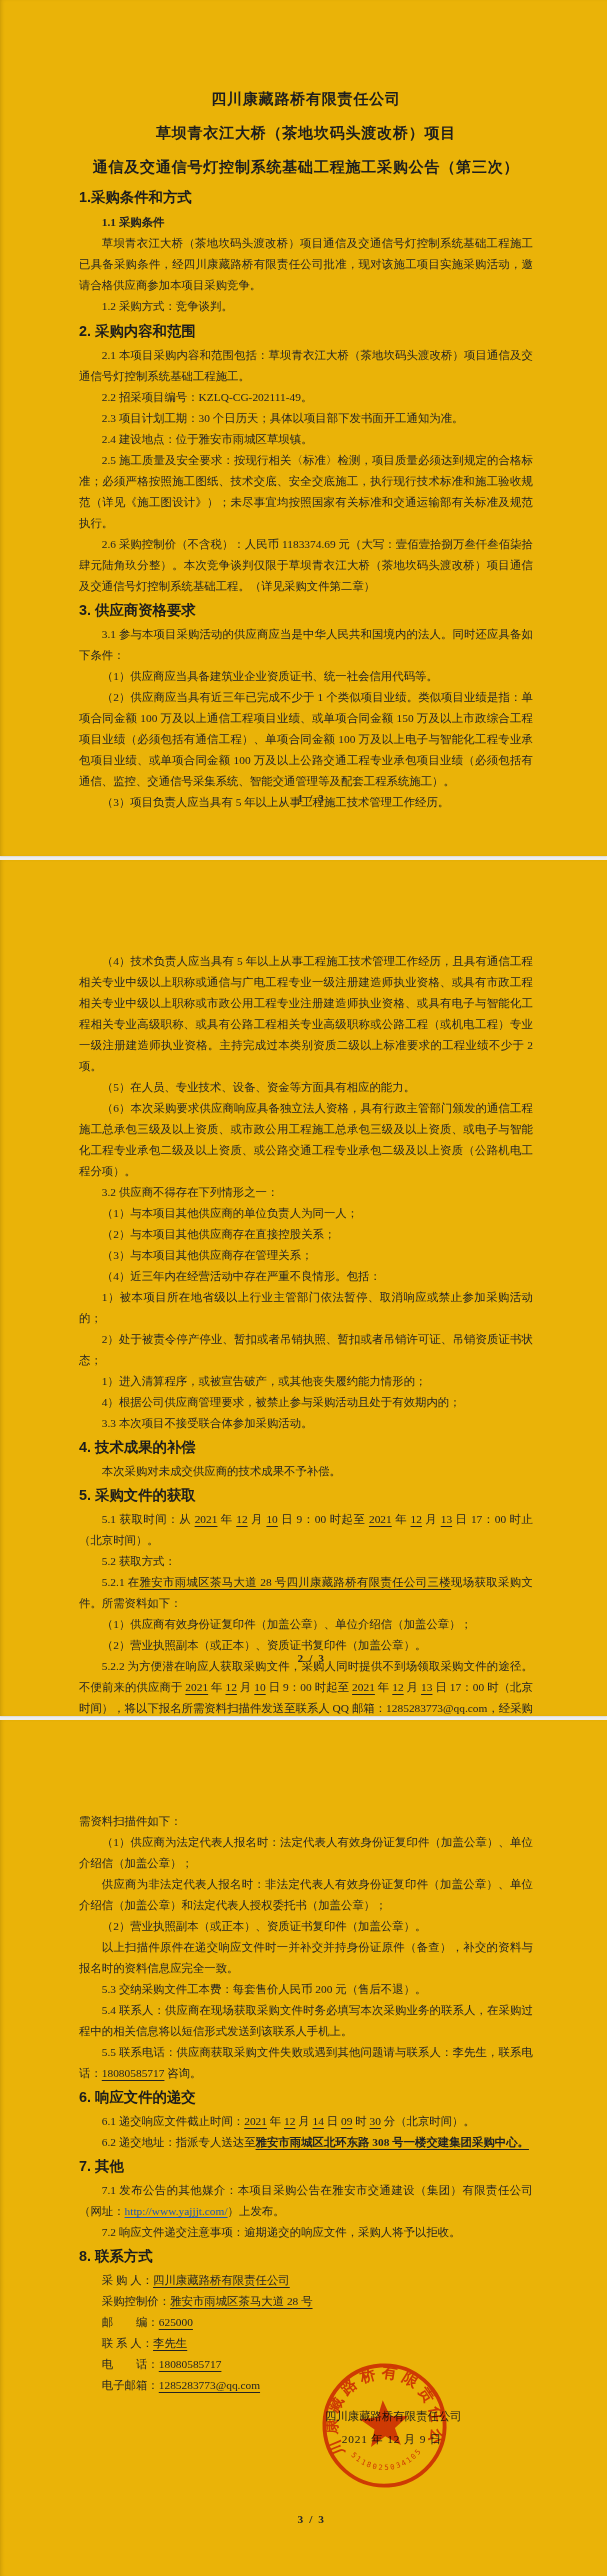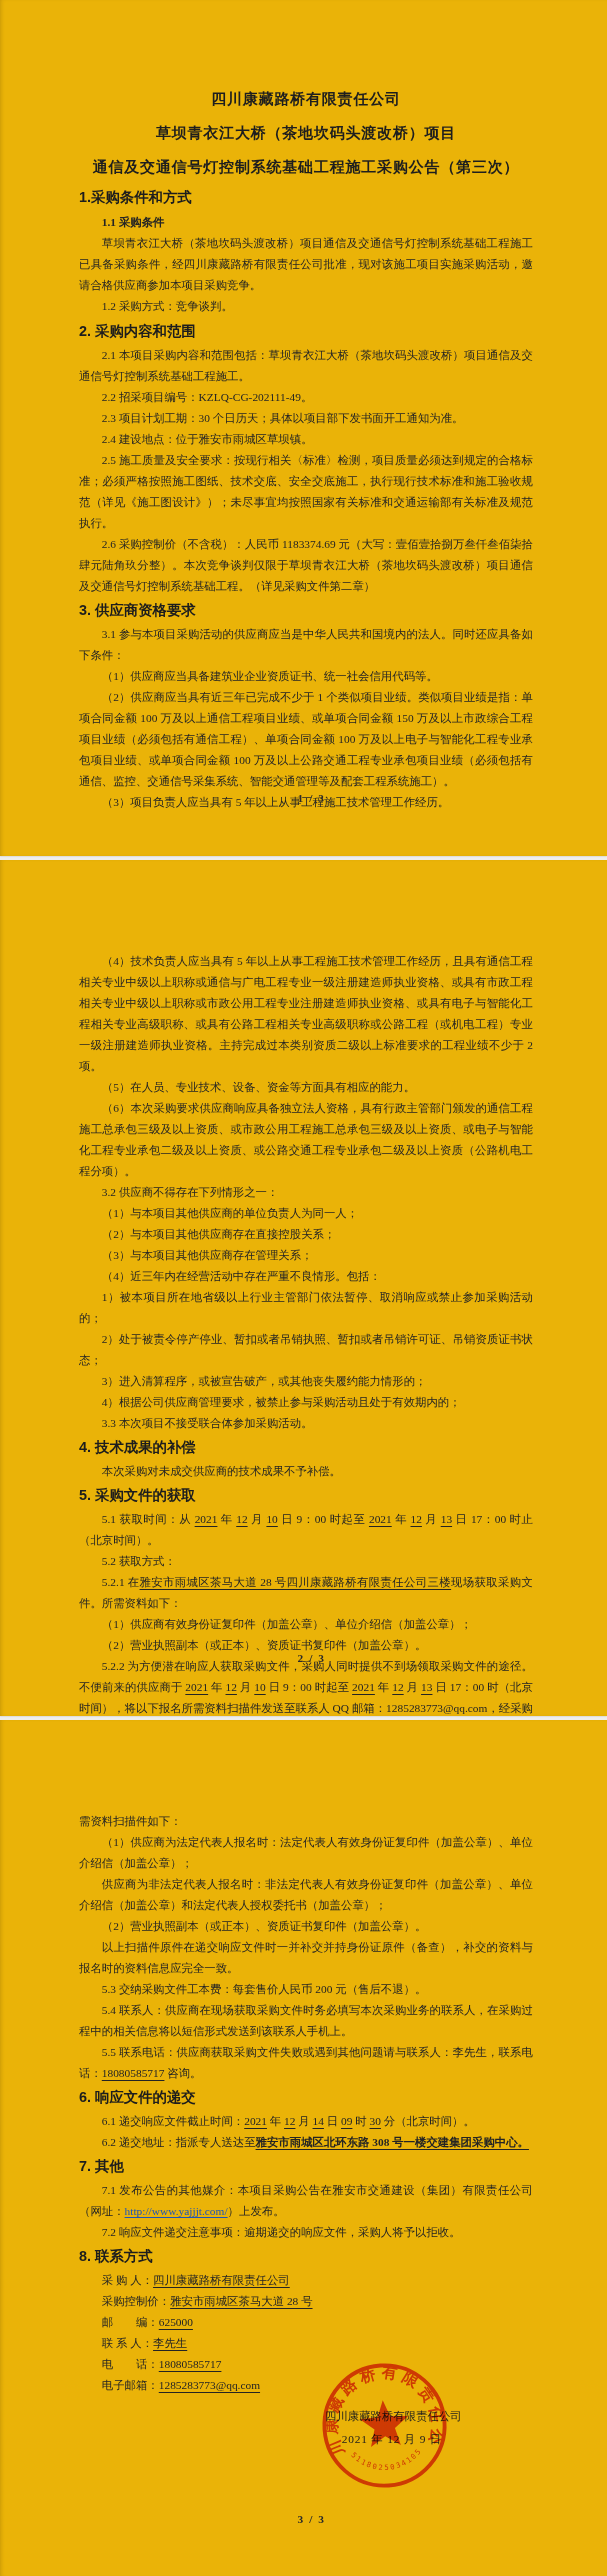--- a/index.html
+++ b/index.html
@@ -130,21 +130,21 @@
         <div class="blk p ind"><span>（4）技术负责人应当具有 5 年以上从事工程施工技术管理工作经历，且具有通信工程相关专业中级以上职称或通信与广电工程专业一级注册建造师执业资格、或具有市政工程相关专业中级以上职称或市政公用工程专业注册建造师执业资格、或具有电子与智能化工程相关专业高级职称、或具有公路工程相关专业高级职称或公路工程（或机电工程）专业一级注册建造师执业资格。主持完成过本类别资质二级以上标准要求的工程业绩不少于 2 项。</span></div>
         <div class="blk p ind"><span>（5）在人员、专业技术、设备、资金等方面具有相应的能力。</span></div>
         <div class="blk p ind"><span>（6）本次采购要求供应商响应具备独立法人资格，具有行政主管部门颁发的通信工程施工总承包三级及以上资质、或市政公用工程施工总承包三级及以上资质、或电子与智能化工程专业承包二级及以上资质、或公路交通工程专业承包二级及以上资质（公路机电工程分项）。</span></div>
         <div class="blk p ind"><span>3.2 供应商不得存在下列情形之一：</span></div>
         <div class="blk p ind"><span>（1）与本项目其他供应商的单位负责人为同一人；</span></div>
         <div class="blk p ind"><span>（2）与本项目其他供应商存在直接控股关系；</span></div>
         <div class="blk p ind"><span>（3）与本项目其他供应商存在管理关系；</span></div>
         <div class="blk p ind"><span>（4）近三年内在经营活动中存在严重不良情形。包括：</span></div>
         <div class="blk p ind"><span>1）被本项目所在地省级以上行业主管部门依法暂停、取消响应或禁止参加采购活动的；</span></div>
         <div class="blk p ind"><span>2）处于被责令停产停业、暂扣或者吊销执照、暂扣或者吊销许可证、吊销资质证书状态；</span></div>
-        <div class="blk p ind"><span>3）进入清算程序，或被宣告破产，或其他丧失履约能力情形的；</span></div>
+        <div class="blk p ind"><span>1）进入清算程序，或被宣告破产，或其他丧失履约能力情形的；</span></div>
         <div class="blk p ind"><span>4）根据公司供应商管理要求，被禁止参与采购活动且处于有效期内的；</span></div>
         <div class="blk p ind"><span>3.3 本次项目不接受联合体参加采购活动。</span></div>
         <div class="blk h"><span>4. 技术成果的补偿</span></div>
         <div class="blk p ind"><span>本次采购对未成交供应商的技术成果不予补偿。</span></div>
         <div class="blk h"><span>5. 采购文件的获取</span></div>
         <div class="blk p ind"><span>5.1 获取时间：从 </span><span class="u">2021</span><span> 年 </span><span class="u">12</span><span> 月 </span><span class="u">10</span><span> 日 9：00 时起至 </span><span class="u">2021</span><span> 年 </span><span class="u">12</span><span> 月 </span><span class="u">13</span><span> 日 17：00 时止（北京时间）。</span></div>
         <div class="blk p ind"><span>5.2  获取方式：</span></div>
         <div class="blk p ind"><span>5.2.1 在</span><span class="u">雅安市雨城区茶马大道 28 号四川康藏路桥有限责任公司三楼</span><span>现场获取采购文件。所需资料如下：</span></div>
         <div class="blk p ind"><span>（1）供应商有效身份证复印件（加盖公章）、单位介绍信（加盖公章）；</span></div>
         <div class="blk p ind"><span>（2）营业执照副本（或正本）、资质证书复印件（加盖公章）。</span></div>

